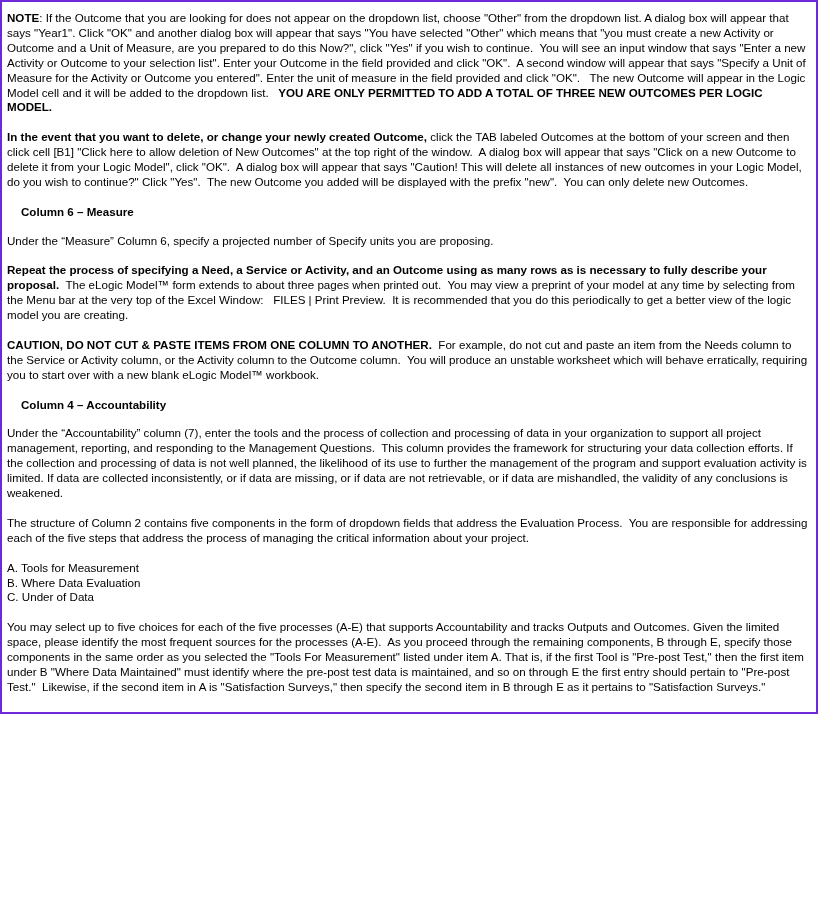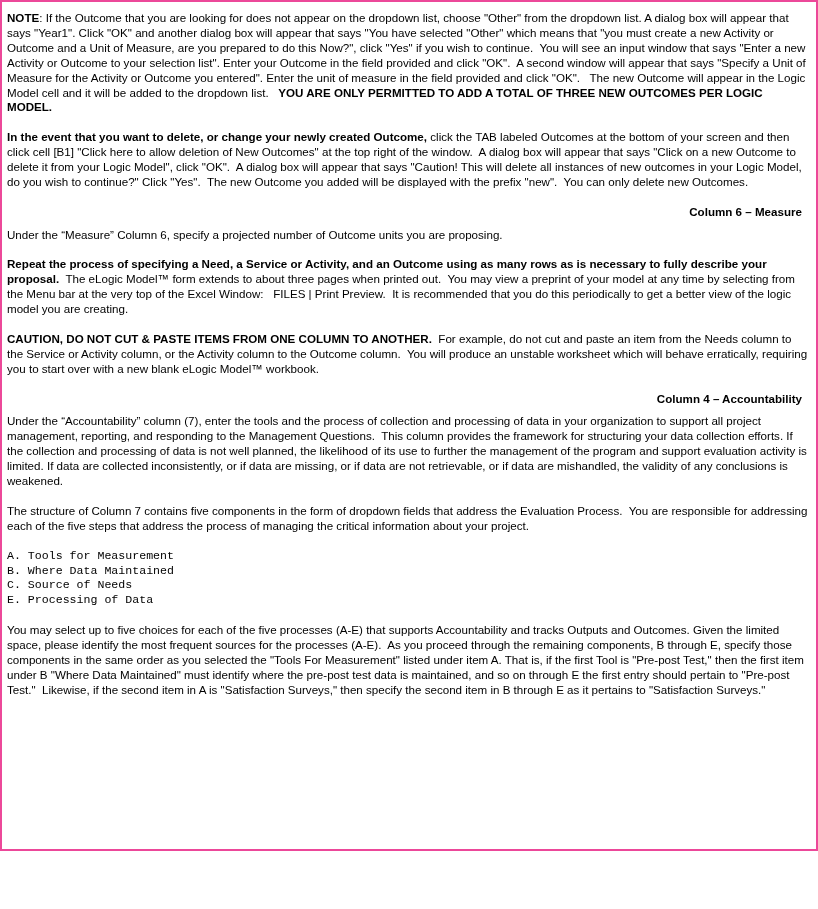--- a/index.html
+++ b/index.html
@@ -3,73 +3,70 @@
 <meta charset="utf-8">
 <style>
   html, body {
     margin: 0;
     padding: 0;
     background: #ffffff;
   }
   .page {
     box-sizing: border-box;
     width: 818px;
-    height: 851px;
-    border: 2px solid #ec4899;
+    height: 714px;
+    border: 2px solid #6d28d9;
     background: #ffffff;
     padding: 9px 6px 0 5px;
     overflow: hidden;
     font-family: "Liberation Sans", "DejaVu Sans", sans-serif;
     font-size: 11.6px;
     line-height: 14.9px;
     color: #000000;
   }
   .para {
     margin: 0 0 14.9px 0;
     white-space: pre-wrap;
   }
   .head {
-    margin: 8px;
+    margin: 14px;
     font-weight: bold;
     white-space: pre-wrap;
-    text-align: right;
   }
   .list-block {
     margin: 0 0 14.9px 0;
   }
   .list-line {
     white-space: pre-wrap;
-    font-family: Liberation Mono, monospace;
   }
   .b { font-weight: bold; }
 </style>
 </head>
 <body>
 
 <div class="page">
 
   <p class="para"><span class="b">NOTE</span><span>: If the Outcome that you are looking for does not appear on the dropdown list, choose "Other" from the dropdown list. A dialog box will appear that says "Year1". Click "OK" and another dialog box will appear that says "You have selected "Other" which means that "you must create a new Activity or Outcome and a Unit of Measure, are you prepared to do this Now?", click "Yes" if you wish to continue.  You will see an input window that says "Enter a new Activity or Outcome to your selection list". Enter your Outcome in the field provided and click "OK".  A second window will appear that says "Specify a Unit of Measure for the Activity or Outcome you entered". Enter the unit of measure in the field provided and click "OK".   The new Outcome will appear in the Logic Model cell and it will be added to the dropdown list.   </span><span class="b">YOU ARE ONLY PERMITTED TO ADD A TOTAL OF THREE NEW OUTCOMES PER LOGIC MODEL.</span></p>
 
   <p class="para"><span class="b">In the event that you want to delete, or change your newly created Outcome,</span><span> click the TAB labeled Outcomes at the bottom of your screen and then click cell [B1] "Click here to allow deletion of New Outcomes" at the top right of the window.  A dialog box will appear that says "Click on a new Outcome to delete it from your Logic Model", click "OK".  A dialog box will appear that says "Caution! This will delete all instances of new outcomes in your Logic Model, do you wish to continue?" Click "Yes".  The new Outcome you added will be displayed with the prefix "new".  You can only delete new Outcomes.</span></p>
 
   <p class="head">Column 6 – Measure</p>
-  <p class="para">Under the “Measure” Column 6, specify a projected number of Outcome units you are proposing.</p>
+  <p class="para">Under the “Measure” Column 6, specify a projected number of Specify units you are proposing.</p>
 
   <p class="para"><span class="b">Repeat the process of specifying a Need, a Service or Activity, and an Outcome using as many rows as is necessary to fully describe your proposal.</span><span>  The eLogic Model™ form extends to about three pages when printed out.  You may view a preprint of your model at any time by selecting from the Menu bar at the very top of the Excel Window:   FILES | Print Preview.  It is recommended that you do this periodically to get a better view of the logic model you are creating.</span></p>
 
 
   <p class="para"><span class="b">CAUTION, DO NOT CUT &amp; PASTE ITEMS FROM ONE COLUMN TO ANOTHER.</span><span>  For example, do not cut and paste an item from the Needs column to the Service or Activity column, or the Activity column to the Outcome column.  You will produce an unstable worksheet which will behave erratically, requiring you to start over with a new blank eLogic Model™ workbook.</span></p>
 
   <p class="head">Column 4 – Accountability</p>
   <p class="para">Under the “Accountability” column (7), enter the tools and the process of collection and processing of data in your organization to support all project management, reporting, and responding to the Management Questions.  This column provides the framework for structuring your data collection efforts. If the collection and processing of data is not well planned, the likelihood of its use to further the management of the program and support evaluation activity is limited. If data are collected inconsistently, or if data are missing, or if data are not retrievable, or if data are mishandled, the validity of any conclusions is weakened.</p>
 
-  <p class="para">The structure of Column 7 contains five components in the form of dropdown fields that address the Evaluation Process.  You are responsible for addressing each of the five steps that address the process of managing the critical information about your project.</p>
+  <p class="para">The structure of Column 2 contains five components in the form of dropdown fields that address the Evaluation Process.  You are responsible for addressing each of the five steps that address the process of managing the critical information about your project.</p>
 
   <div class="list-block">
     <div class="list-line">A. Tools for Measurement</div>
-    <div class="list-line">B. Where Data Maintained</div>
-    <div class="list-line">C. Source of Needs</div>
-    <div class="list-line">E. Processing of Data</div>
+    <div class="list-line">B. Where Data Evaluation</div>
+    <div class="list-line">C. Under of Data</div>
   </div>
 
   <p class="para">You may select up to five choices for each of the five processes (A-E) that supports Accountability and tracks Outputs and Outcomes. Given the limited space, please identify the most frequent sources for the processes (A-E).  As you proceed through the remaining components, B through E, specify those components in the same order as you selected the "Tools For Measurement" listed under item A. That is, if the first Tool is "Pre-post Test," then the first item under B "Where Data Maintained" must identify where the pre-post test data is maintained, and so on through E the first entry should pertain to "Pre-post Test."  Likewise, if the second item in A is "Satisfaction Surveys," then specify the second item in B through E as it pertains to "Satisfaction Surveys."</p>
 
 </div>
 
 </body></html>

